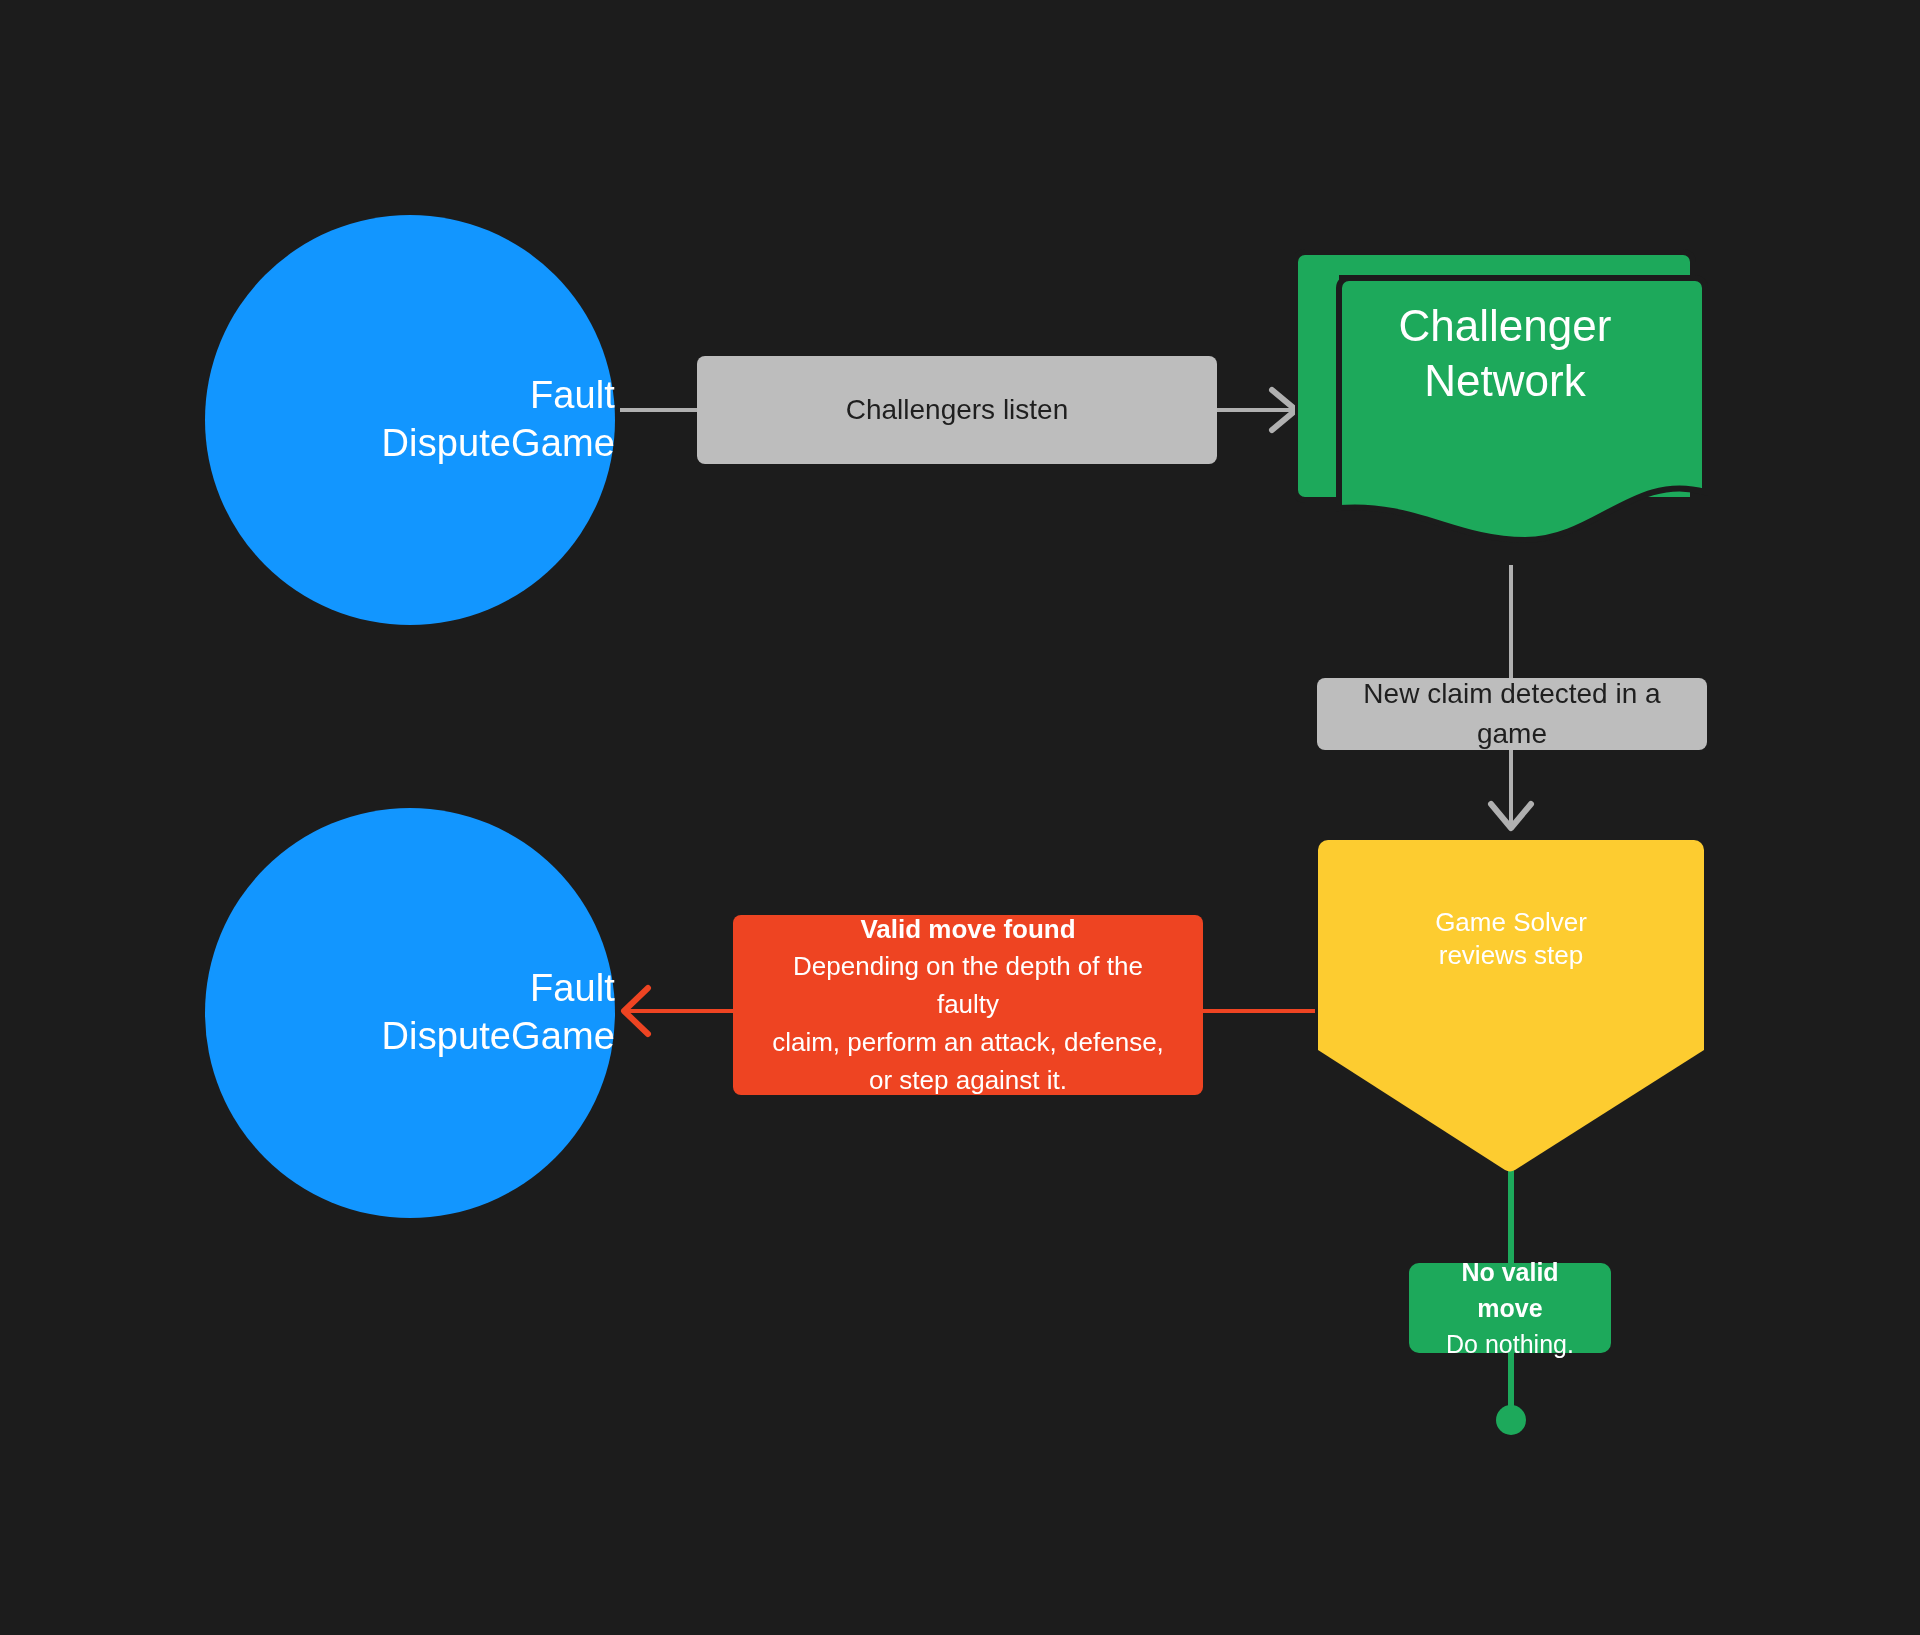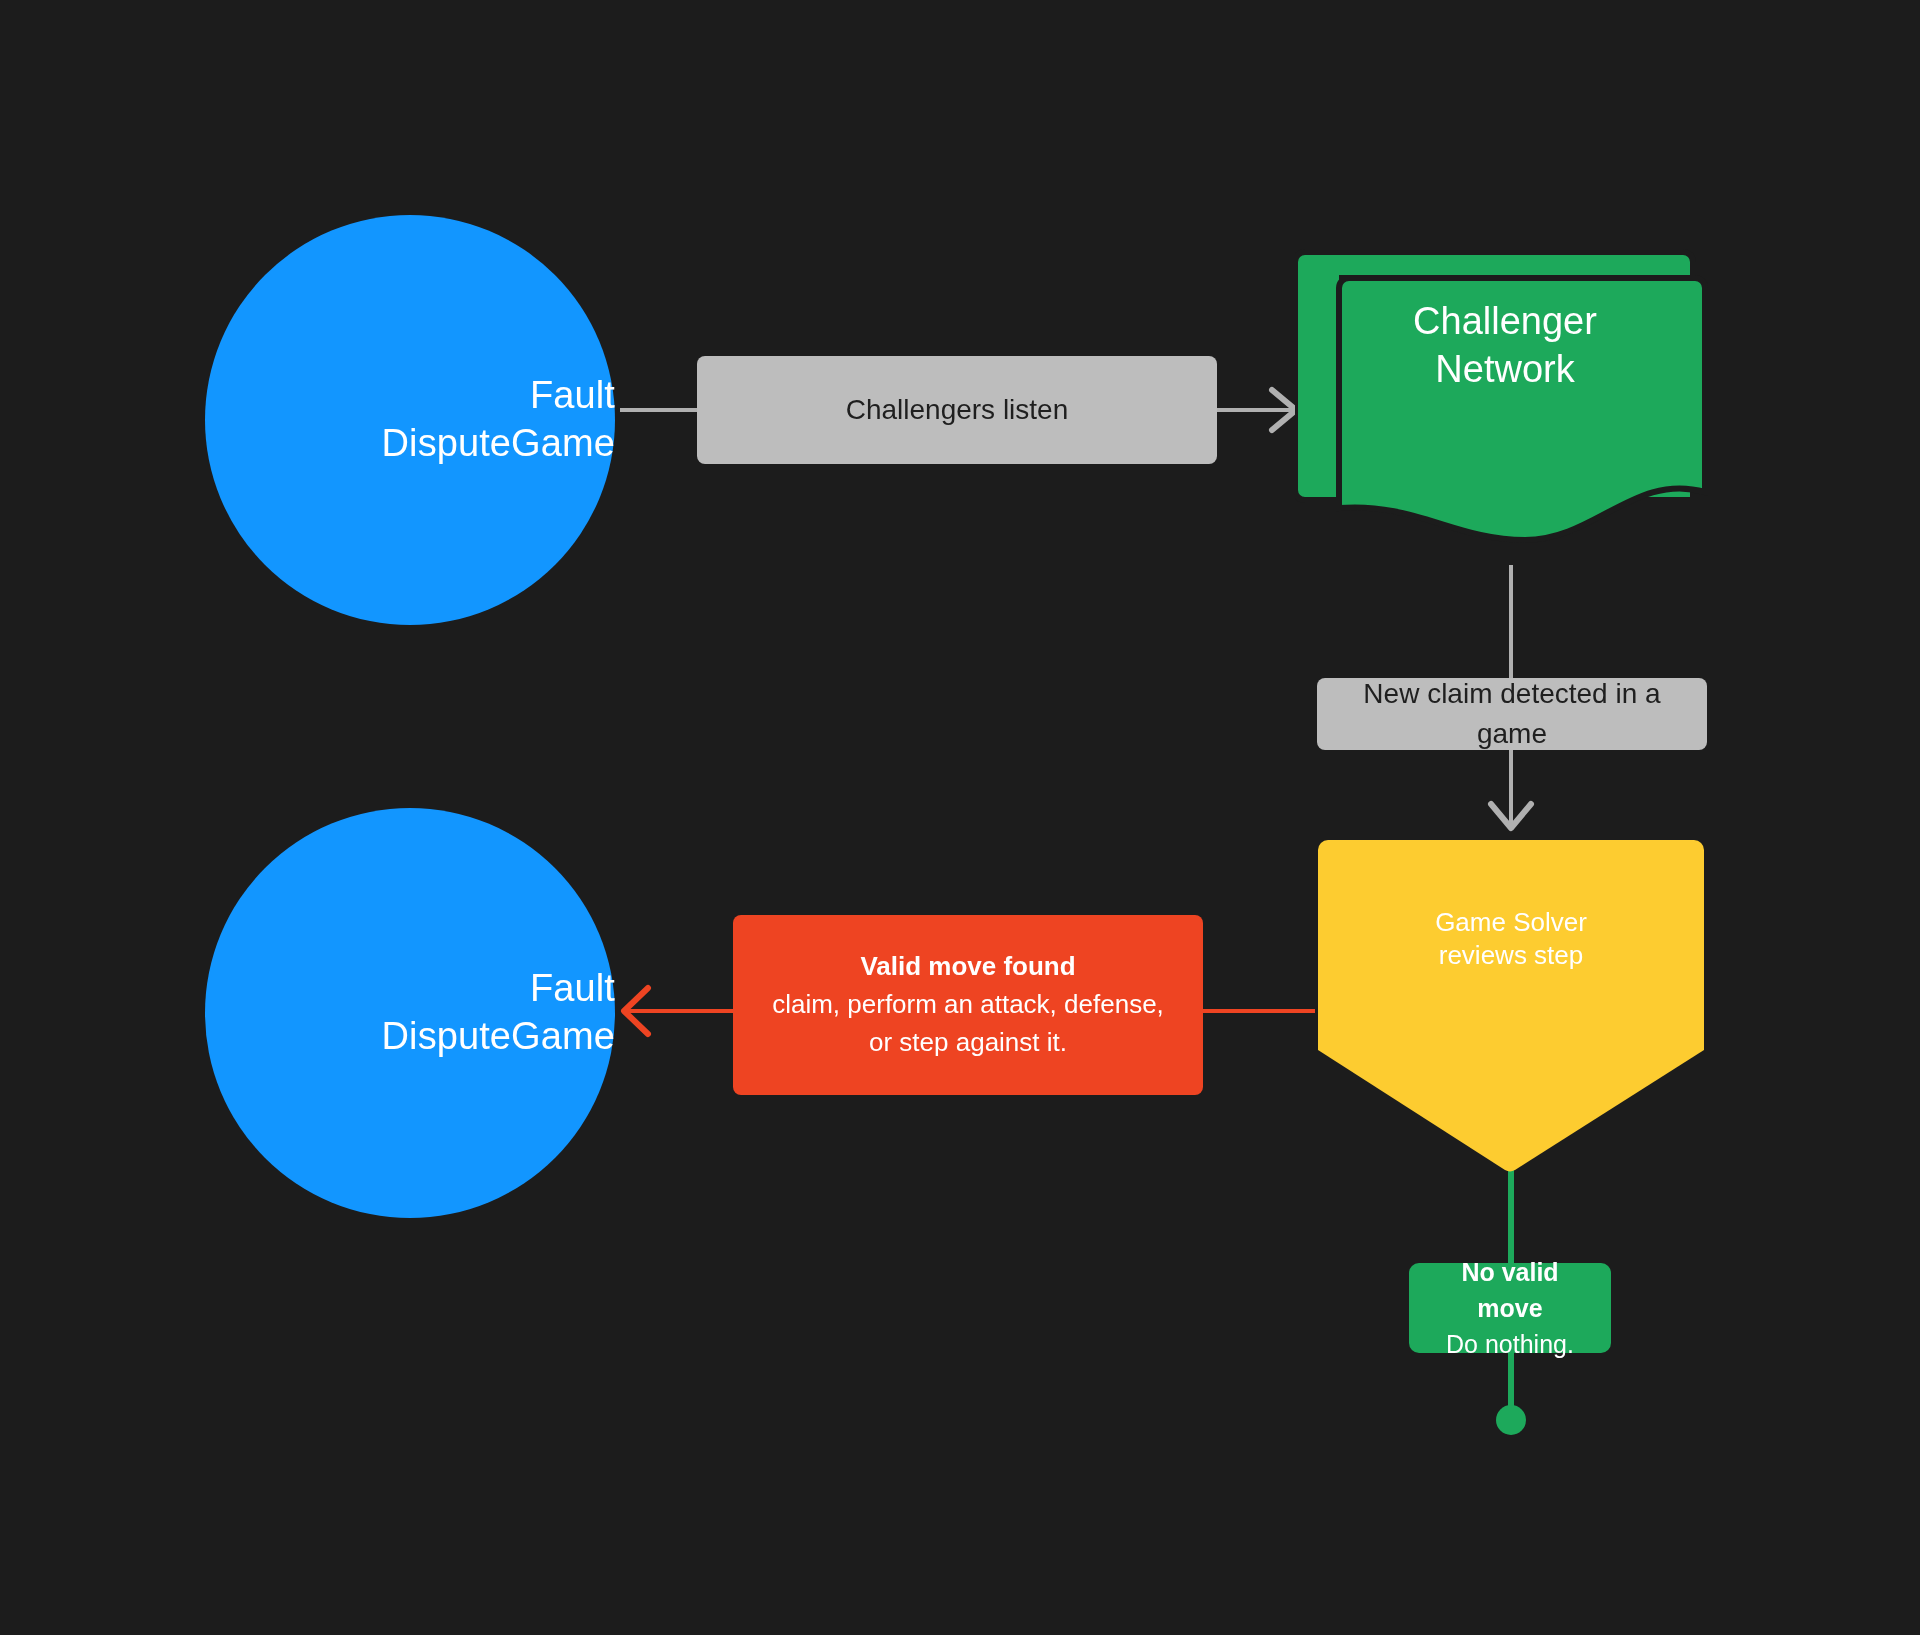--- a/index.html
+++ b/index.html
@@ -55,21 +55,21 @@
   .node-multidoc {
     position: absolute;
   }
   .node-multidoc .mdoc-label {
     position: absolute;
     left: 0;
     right: 0;
     top: 58px;
     text-align: center;
     color: #ffffff;
-    font-size: 38px;
+    font-size: 44px;
     line-height: 1.26;
     pointer-events: none;
   }
   .node-multidoc .mdoc-label .ln { display: block; }
 
   
   .node-shield {
     position: absolute;
   }
   .node-shield .shield-label {
@@ -205,20 +205,21 @@
   <div class="edge-label gray" style="left:697px; top:356px; width:520px; height:108px;">
     <span class="ln">Challengers listen</span>
   </div>
 
   <div class="edge-label gray" style="left:1317px; top:678px; width:390px; height:72px;">
     <span class="ln">New claim detected in a game</span>
   </div>
 
   <div class="edge-label red" style="left:733px; top:915px; width:470px; height:180px;">
     <span class="ln strong">Valid move found</span>
+    <span class="ln">Depending on the depth of the faulty</span>
     <span class="ln">claim, perform an attack, defense,</span>
     <span class="ln">or step against it.</span>
   </div>
 
   <div class="edge-label green" style="left:1409px; top:1263px; width:202px; height:90px;border-radius:10px;">
     <span class="ln strong">No valid move</span>
     <span class="ln">Do nothing.</span>
   </div>
 
 </div>

